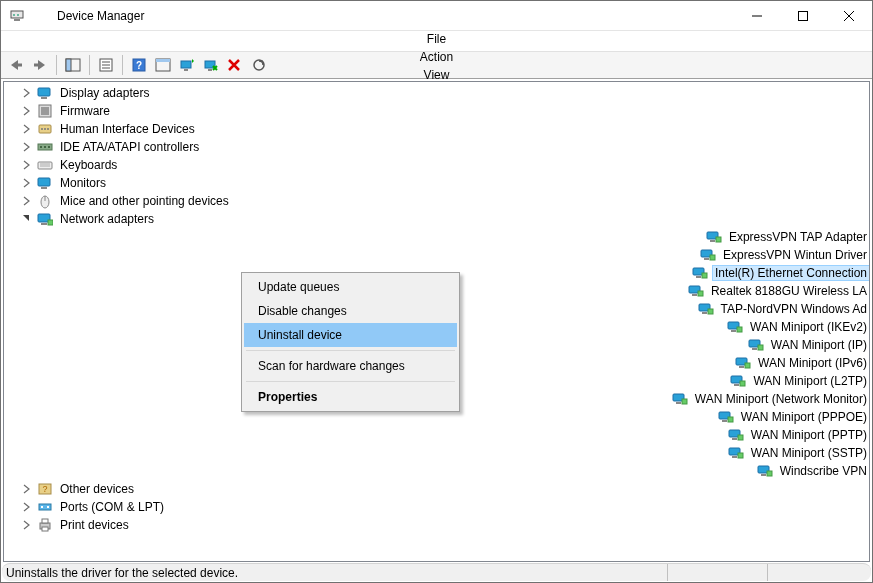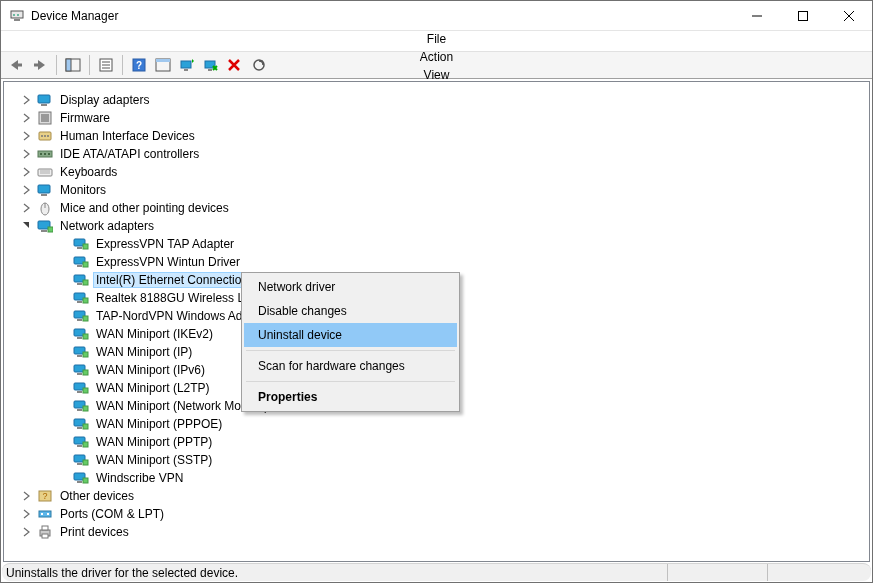--- a/index.html
+++ b/index.html
@@ -16,21 +16,21 @@
   }
   .titlebar {
     height: 30px;
     background: #fff;
     display: flex;
     align-items: center;
     padding: 0 0 0 8px;
     border-bottom: 1px solid #e5e5e5;
   }
   .titlebar .app-icon { width: 16px; height: 16px; margin-right: 6px; display:flex; align-items:center; justify-content:center;}
-  .titlebar .title { flex: 0 0 auto; }
+  .titlebar .title { flex: 0 0 auto; margin-left: 26px; }
   .titlebar .spacer { flex: 1; }
   .titlebar .win-btn {
     width: 46px;
     height: 30px;
     display: flex;
     align-items: center;
     justify-content: center;
     font-family: "Segoe UI Symbol", sans-serif;
     font-size: 10px;
     color: #000;
@@ -72,31 +72,30 @@
     border: 1px solid #828790;
     background: #fff;
     overflow: hidden;
   }
   .tree {
     position: absolute;
     inset: 0;
     overflow-y: scroll;
     overflow-x: hidden;
     padding-top: 2px;
-    margin-top: 7px;
   }
   .row {
     display: flex;
     align-items: center;
     height: 18px;
     white-space: nowrap;
     padding-left: 4px;
   }
   .indent-1 { padding-left: 16px; }
-  .indent-2 { padding-left: 52px; }
+  .indent-2 { padding-left: 52px; justify-content: flex-end; }
   .chevron {
     width: 14px;
     height: 14px;
     display: flex;
     align-items: center;
     justify-content: center;
     color: #6b6b6b;
     font-size: 10px;
     margin-right: 2px;
   }
@@ -577,21 +576,21 @@
             <rect x="3" y="6" width="10" height="6" fill="#ccc" stroke="#777"></rect>
             <rect x="5" y="2" width="6" height="4" fill="#fff" stroke="#777"></rect>
             <rect x="5" y="10" width="6" height="4" fill="#fff" stroke="#777"></rect>
           </svg>
         </span>
         <span class="label">Print devices</span>
       </div>
     </div>
 
   <div class="context-menu">
-    <div class="cm-item">Network driver</div>
+    <div class="cm-item">Update queues</div>
     <div class="cm-item">Disable changes</div>
     <div class="cm-item highlight">Uninstall device</div>
     <div class="cm-sep"></div>
     <div class="cm-item">Scan for hardware changes</div>
     <div class="cm-sep"></div>
     <div class="cm-item bold">Properties</div>
   </div>
 </div>
 
 <div class="statusbar">

